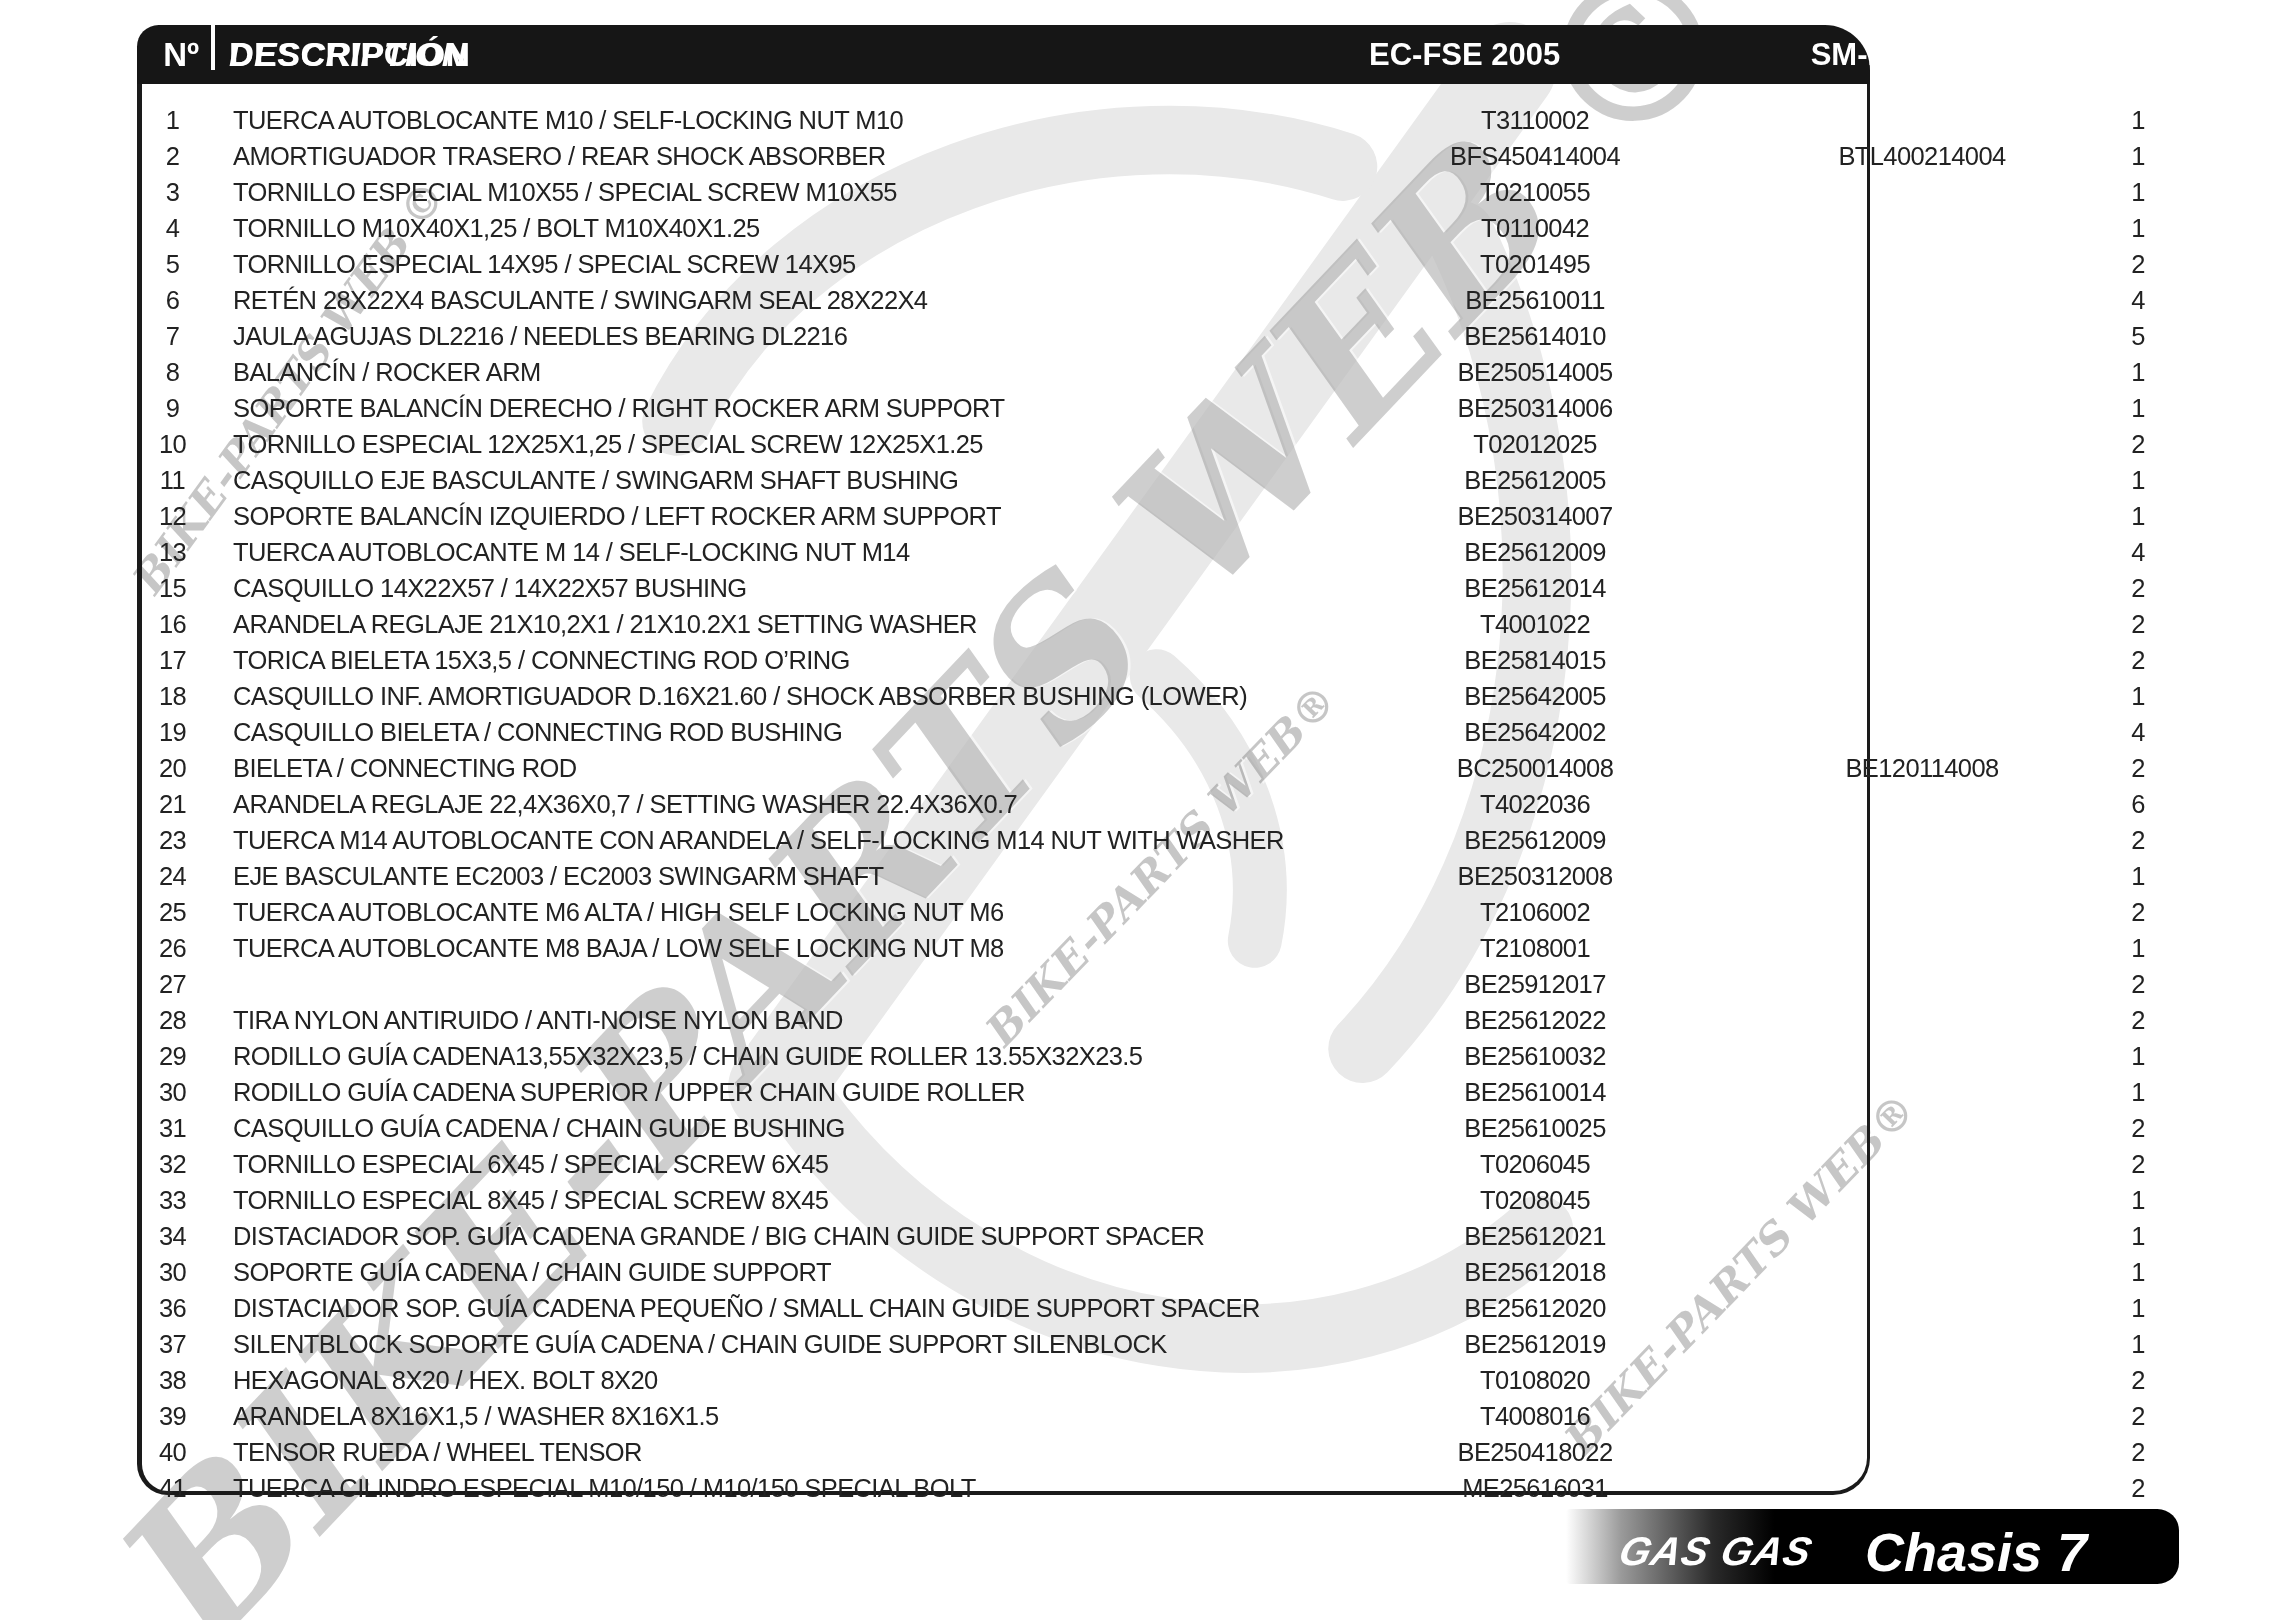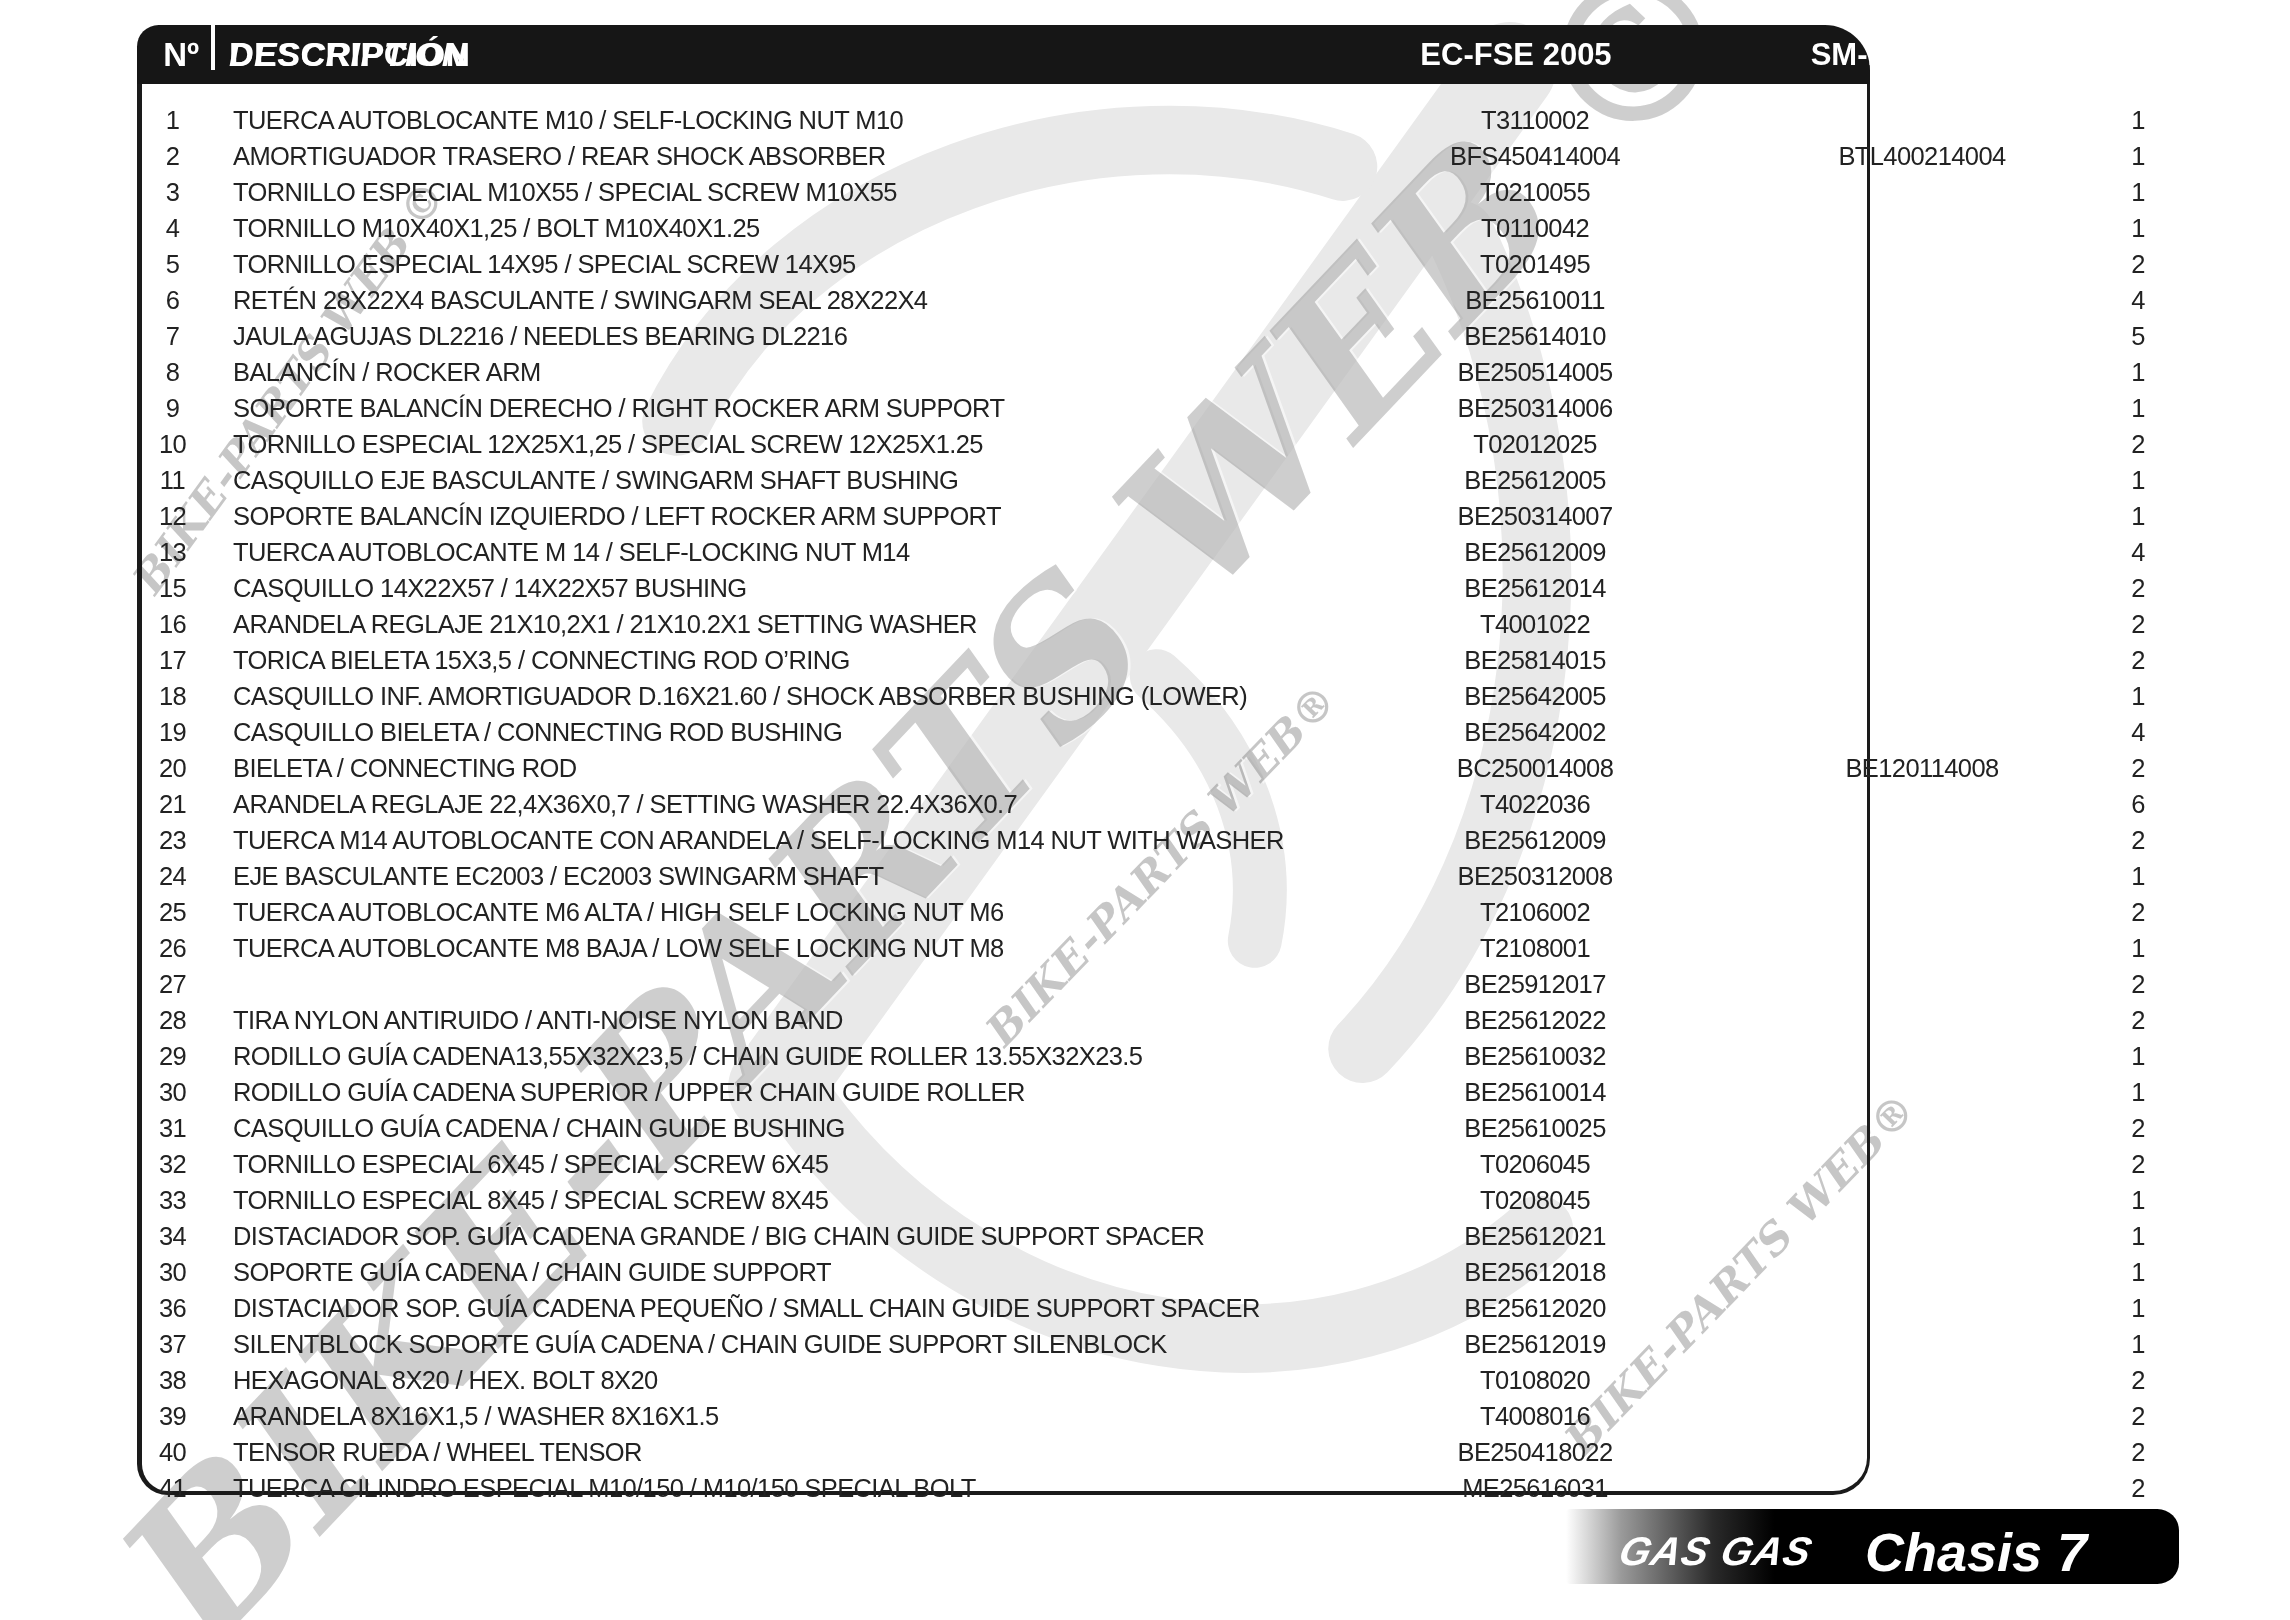--- a/index.html
+++ b/index.html
@@ -41,21 +41,21 @@
     border-radius:21.6px 45px 0 0;
     color:#fff;
   }
   .thead span{position:absolute;top:0;line-height:59px;}
   .h-no{left:13.7px;width:61px;text-align:center;font-size:33px;font-weight:bold;}
   .h-sep{top:6.9px;height:45px;width:3.9px;background:#fff;}
   .h-sep1{left:74px;}
   .h-sep2{left:1941px;}
   .h-desc{left:92px;font-size:34px;font-weight:bold;letter-spacing:0.5px;}
   .h-desc .ital{position:static;font-style:italic;}
-  .h-ec{left:1232px;width:294px;text-align:center;font-size:31px;font-weight:bold;}
+  .h-ec{left:1232px;width:294px;font-size:31px;font-weight:bold;}
   .h-sm{left:1624px;width:294px;text-align:center;font-size:31px;font-weight:bold;}
   .h-qty{left:1952px;width:90px;text-align:right;font-size:34px;font-weight:bold;}
 
   .tbody{
     position:relative;
     height:1411px;
     box-sizing:border-box;
     border-left:5.9px solid #1a1a1a;
     border-right:3.9px solid #1a1a1a;
     border-bottom:4.9px solid #1a1a1a;

